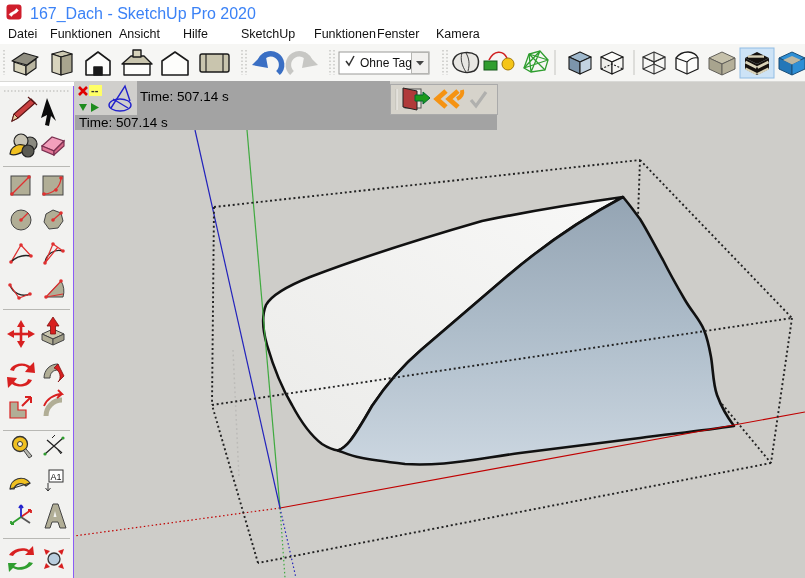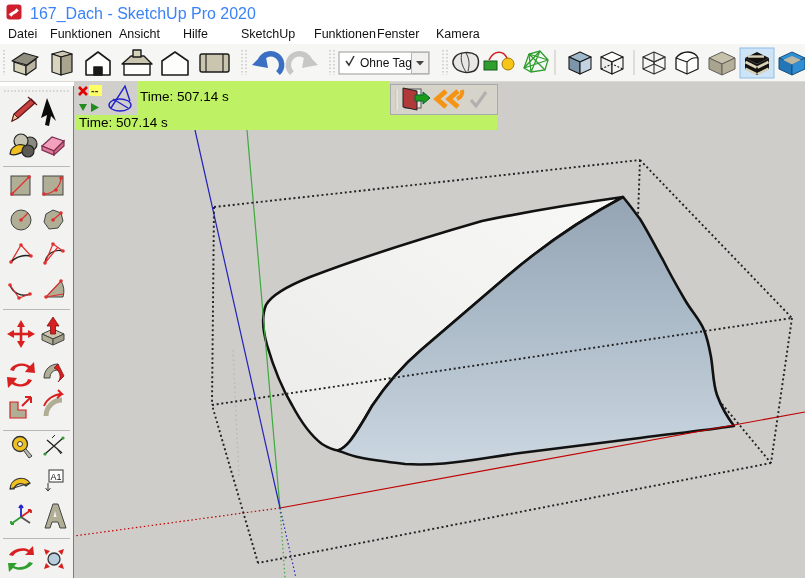--- a/index.html
+++ b/index.html
@@ -6,21 +6,21 @@
   body{width:805px;height:578px;overflow:hidden;position:relative;
        font-family:"Liberation Sans",sans-serif;background:#fff;}
   .abs{position:absolute;}
   #titlebar{left:0;top:0;width:805px;height:24px;background:#fff;}
   #titletext{left:30px;top:4.5px;font-size:16px;color:#3b82f6;}
   #menubar{left:0;top:24px;width:805px;height:20px;background:#fff;font-size:12.5px;color:#111;}
   #menubar span{position:absolute;top:3px;}
   #toolbar{left:0;top:44px;width:805px;height:37px;background:#f6f6f4;border-bottom:1px solid #d9d9d6;}
   #palette{left:0;top:86px;width:73px;height:496px;background:#f2f2f0;border-right:2px solid #8b5cf6;}
   #canvas{left:74px;top:82px;width:731px;height:496px;background:#cecdc9;}
-  .yellow{background:#bef264;color:#000;font-size:13.5px;}
+  .yellow{background:#a3a3a3;color:#000;font-size:13.5px;}
 </style>
 </head>
 <body>
 <div class="abs" id="titlebar">
   <svg class="abs" style="left:6px;top:4px" width="16" height="16" viewBox="0 0 16 16">
     <rect x="0.5" y="0.5" width="15" height="15" rx="3" fill="#cf1e2c"></rect>
     <path d="M3 10.5 C5.5 7.5 7 9 10.5 4.5 L12.5 6.5 C9.5 10.5 7.5 9 5.5 12.5 Z" fill="#fff" stroke="#fff" stroke-width="0.4"></path>
   </svg>
   <span class="abs" id="titletext">167_Dach - SketchUp Pro 2020</span>
 </div>

